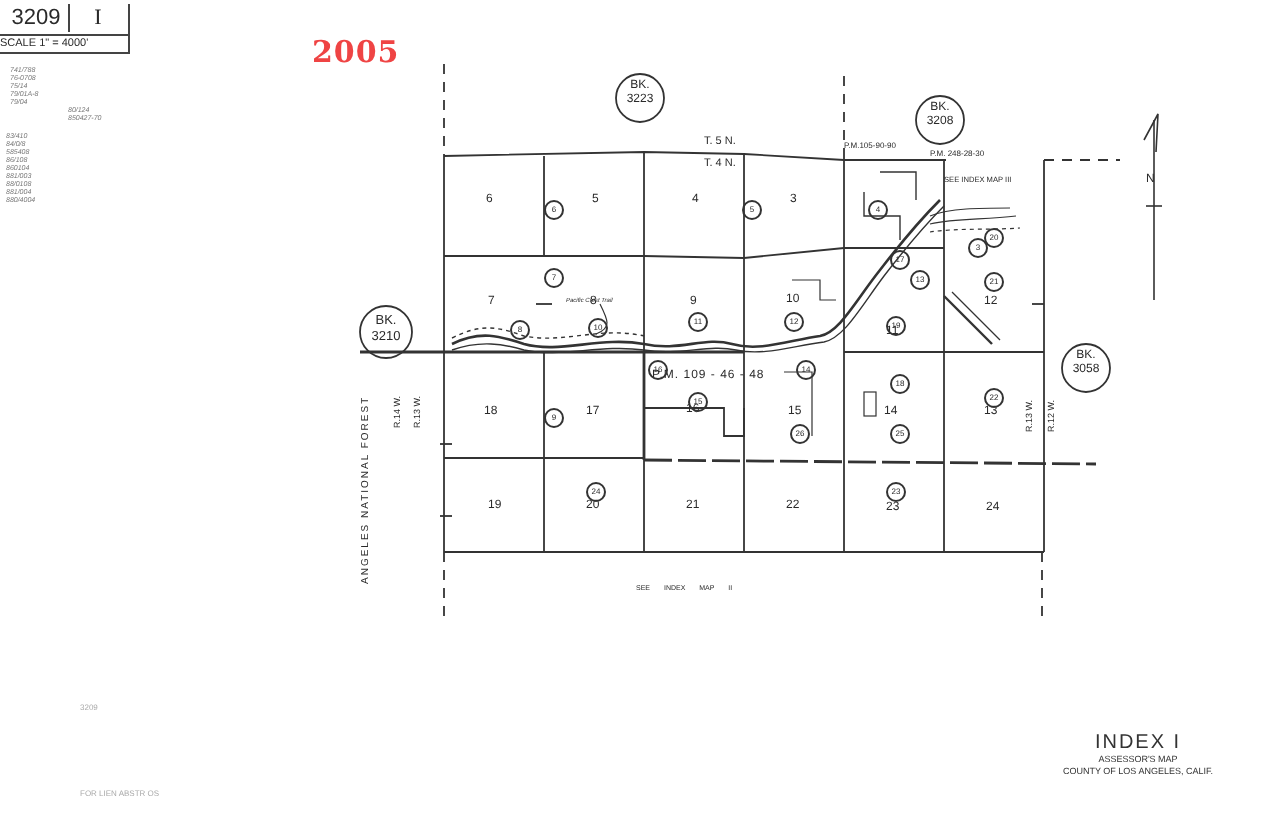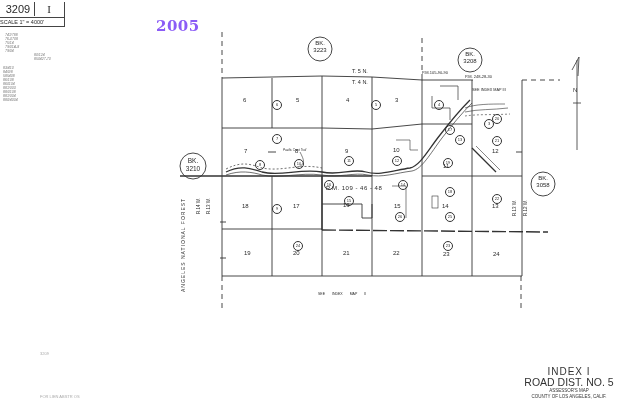--- a/index.html
+++ b/index.html
@@ -3,21 +3,21 @@
 <meta charset="utf-8">
 <style>
   html, body { margin: 0; padding: 0; background: #ffffff; }
   body { width: 640px; height: 414px; overflow: hidden; position: relative; font-family: "Liberation Sans", sans-serif; color: #2a2a2a; }
   .abs { position: absolute; }
   .hdr-box { left: 0; top: 2px; width: 64px; height: 24px; border: 1px solid #444; border-left: none; border-top: none; }
   .hdr-book { left: 2px; top: 2px; width: 32px; height: 14px; font-size: 11px; line-height: 14px; border-right: 1px solid #444; text-align: center; }
   .hdr-idx { left: 36px; top: 2px; width: 26px; height: 14px; font-size: 11px; line-height: 14px; text-align: center; font-family: "Liberation Serif", serif; }
   .hdr-scale { left: 0; top: 17px; width: 64px; height: 9px; font-size: 5.5px; line-height: 9px; border-top: 1px solid #444; white-space: nowrap; }
   .notes { font-size: 3.5px; line-height: 4px; color: #777; font-style: italic; white-space: pre; }
-  .year { left: 156px; top: 17px; font-family: "DejaVu Serif", serif; font-weight: bold; font-size: 15px; color: #8b5cf6; letter-spacing: 0.5px; }
+  .year { left: 156px; top: 17px; font-family: "DejaVu Serif", serif; font-weight: bold; font-size: 15px; color: #ef4444; letter-spacing: 0.5px; }
   .title-block { left: 504px; top: 366px; width: 130px; text-align: center; color: #333; }
   .t-index { font-size: 10px; line-height: 11px; letter-spacing: 1px; }
   .t-book { font-size: 10.5px; line-height: 11px; }
   .t-road { font-size: 10.5px; line-height: 11px; }
   .t-small { font-size: 4.5px; line-height: 6px; }
   .faint { font-size: 4px; color: #aaa; }
   svg { position: absolute; left: 0; top: 0; }
 </style>
 </head>
 <body>
@@ -198,19 +198,18 @@
 <div class="pc" style="left:492px;top:136px;">21</div>
 <div class="pc" style="left:492px;top:114px;">20</div>
 <div class="pc" style="left:492px;top:194px;">22</div>
 <div class="pc" style="left:443px;top:241px;">23</div>
 <div class="pc" style="left:445px;top:212px;">25</div>
 <div class="pc" style="left:293px;top:241px;">24</div>
 <div class="pc" style="left:395px;top:212px;">26</div>
 
 <div class="abs title-block">
   <div class="t-index">INDEX I</div>
-  <div class="t-road">ROAD DIST. NO. 5</div>
   <div class="t-small">ASSESSOR'S MAP</div>
   <div class="t-small">COUNTY OF LOS ANGELES, CALIF.</div>
 </div>
 
 <div class="abs faint" style="left:40px;top:351px;">3209</div>
 <div class="abs faint" style="left:40px;top:394px;">FOR LIEN ABSTR OS</div>
 
 </body></html>

